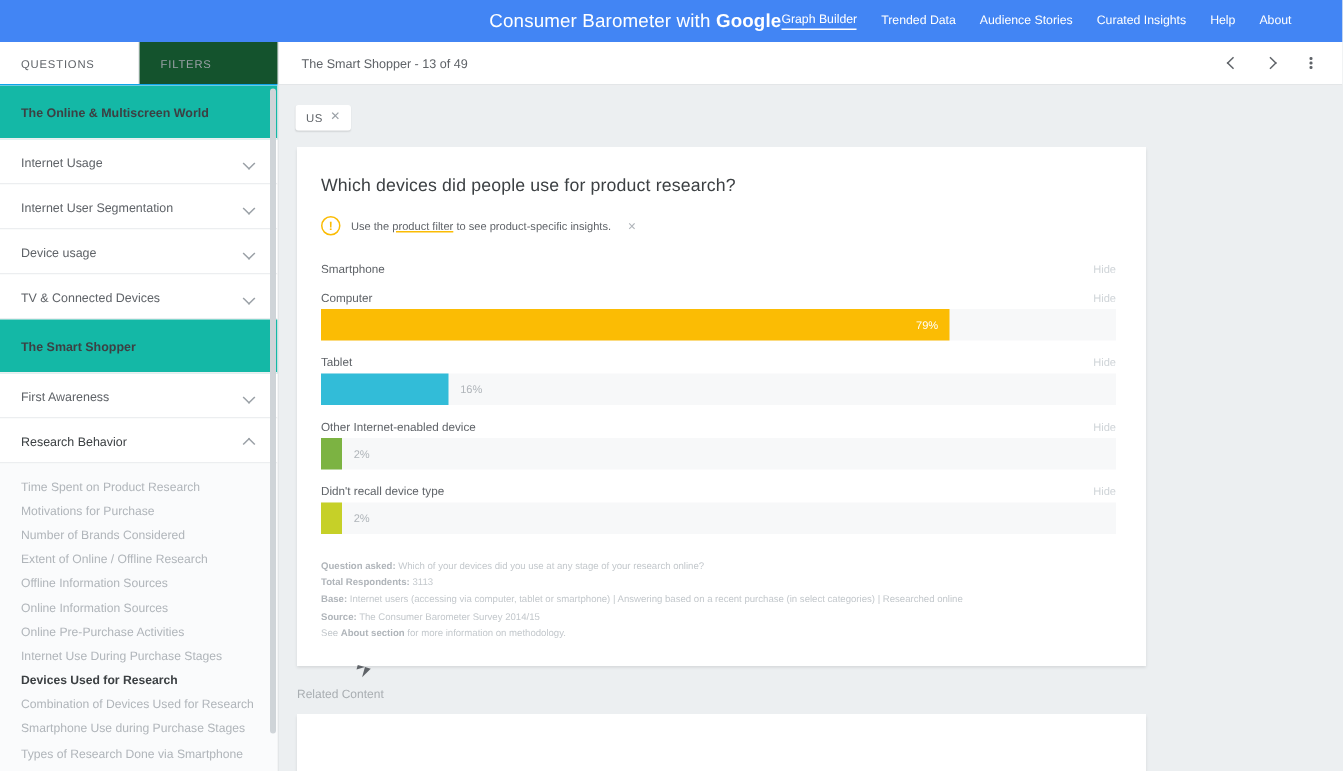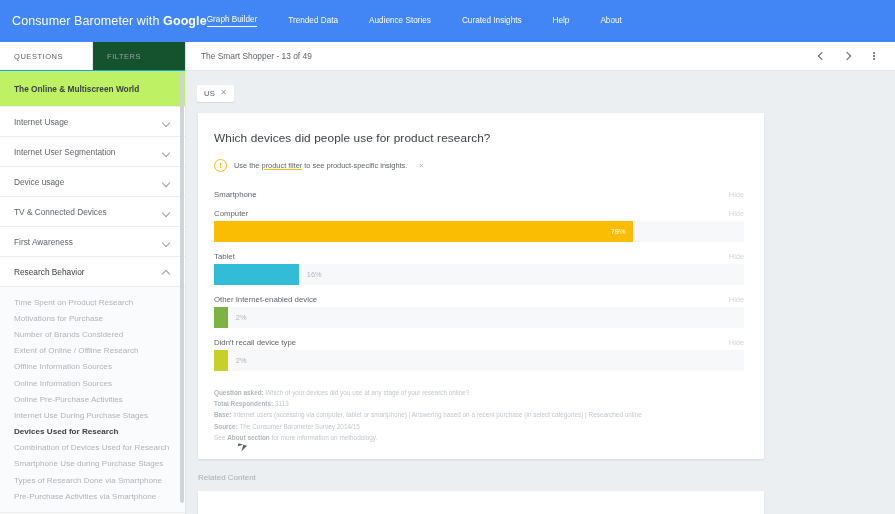--- a/index.html
+++ b/index.html
@@ -6,30 +6,30 @@
   html, body {
     width: 895px; height: 514px;
     font-family: "Liberation Sans", sans-serif;
     background: #eceff1;
     overflow: hidden;
   }
   body { position: relative; }
 
   
   .topbar {
-    height: 42px;
+    height: 28px;
     background: #4285f4;
     display: flex;
     align-items: center;
-    justify-content: flex-start;
+    justify-content: flex-end;
     padding: 0 14px 0 12px;
   }
   .brand { font-size: 12.5px; color: #ffffff; letter-spacing: .1px; }
   .brand .g { font-weight: bold; }
-  .topnav { display: flex; align-items: center; gap: 31px; padding-right: 20px;}
+  .topnav { display: flex; align-items: center; gap: 16px; padding-right: 20px;}
   .topnav a {
     font-size: 8.2px; color: #ffffff; text-decoration: none;
     padding-bottom: 2px; white-space: nowrap;
   }
   .topnav a.active { border-bottom: 1.5px solid #ffffff; }
 
   
   .body-wrap { display: flex; height: 488px; }
 
   
@@ -46,21 +46,21 @@
     cursor: pointer;
   }
   .tab.active { background: #ffffff; color: #5f6368; }
   .tab-sep { width: 1px; background: #e8eaed; }
 
   .menu { flex: 1; overflow: hidden; position: relative; }
   .menu-inner { padding-bottom: 20px; }
 
   .grp-head {
     font-size: 8.3px; color: #3c4043; font-weight: bold;
-    padding: 13px 14px 12px 14px; background: #bef264;
+    padding: 13px 14px 12px 14px; background: #14b8a6;
     border-bottom: 1px solid #eceef0;
   }
   .grp-item {
     display: flex; align-items: flex-end; justify-content: space-between;
     padding: 9.5px 14px; font-size: 8.3px; color: #5f6368;
     border-bottom: 1px solid #eceef0; background: #fff; cursor: pointer;
   }
   .grp-item.open { color: #3c4043; }
   .chev { width: 9px; height: 9px; position: relative; flex: 0 0 auto; }
   .chev::before {
@@ -218,20 +218,21 @@
         </div>
         <div class="grp-item">
           <span>Device usage</span>
           <span class="chev"></span>
         </div>
         <div class="grp-item">
           <span>TV &amp; Connected Devices</span>
           <span class="chev"></span>
         </div>
 
+        <div class="grp-head">The Smart Shopper</div>
 
         <div class="grp-item">
           <span>First Awareness</span>
           <span class="chev"></span>
         </div>
 
         <div class="grp-item open">
           <span>Research Behavior</span>
           <span class="chev up"></span>
         </div>

